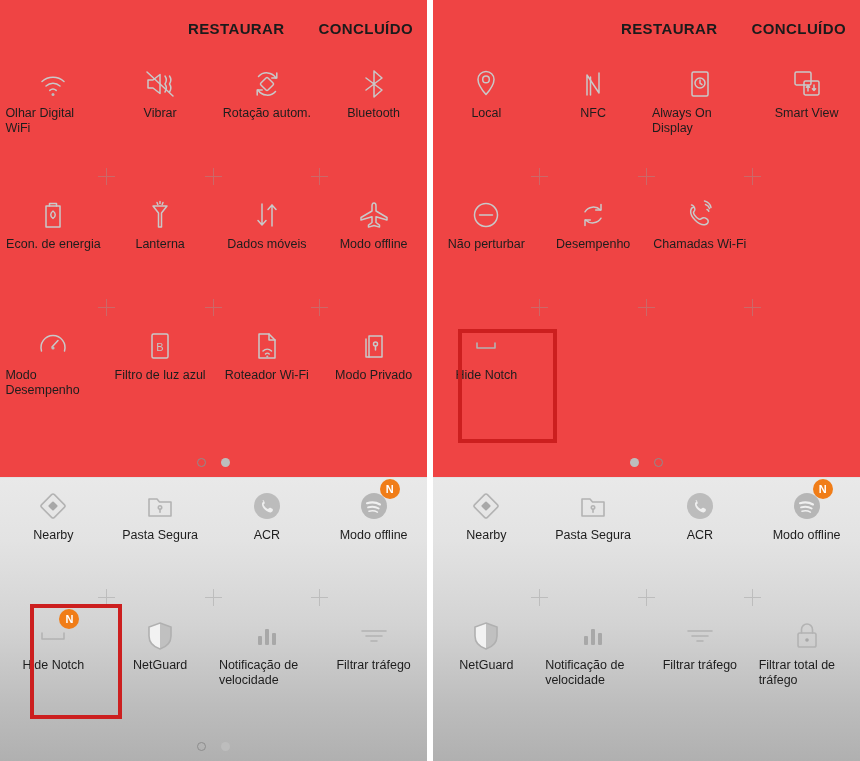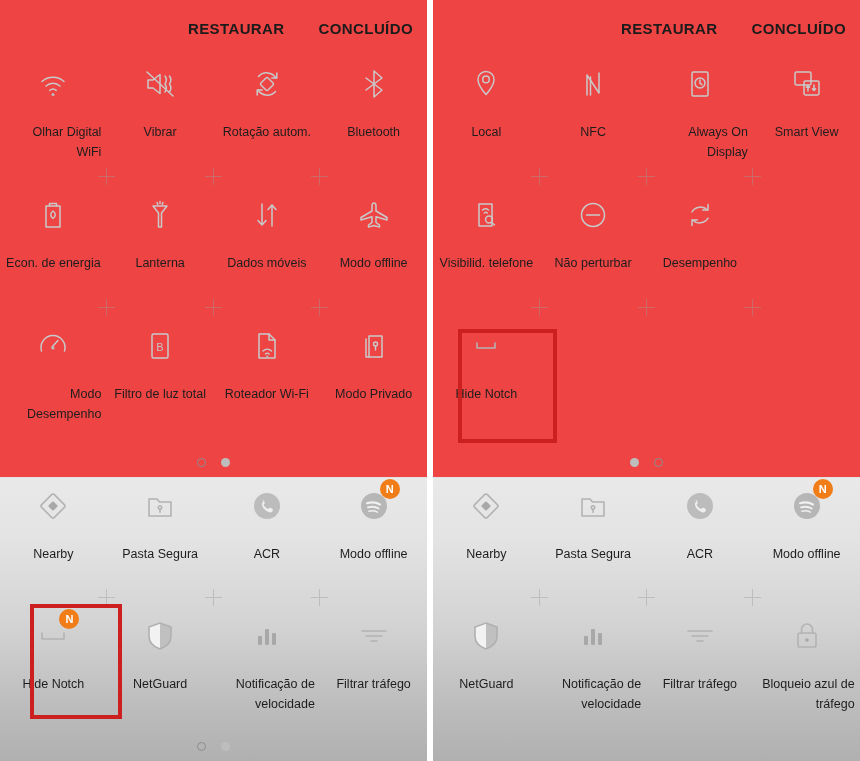--- a/index.html
+++ b/index.html
@@ -40,23 +40,22 @@
     display: flex; flex-direction: column; align-items: center;
     padding-top: 6px;
   }
   .tile-icon {
     width: 44px; height: 44px;
     display: flex; align-items: center; justify-content: center;
     position: relative;
   }
   .tile-icon svg { display: block; }
   .tile-label {
-    margin-top: 16px;
-    font-size: 12.5px; line-height: 20px;
-    color: #1d1d1d; text-align: right; max-width: 96px;
+    font-size: 12.5px; line-height: 15px;
+    color: #1d1d1d; text-align: left; max-width: 96px;
   }
   .plus-row {
     position: absolute; left: 0; right: 0; bottom: 2px;
     display: flex; pointer-events: none;
   }
   .plus-cell { width: 25%; display: flex; justify-content: center; }
   .plus-cell.blank { visibility: hidden; }
   .plus-mark {
     position: relative; transform: translateX(53px);
     width: 17px; height: 17px; opacity: .42;
@@ -247,21 +246,21 @@
             </div>
             <div class="tile-label">Modo Desempenho</div>
           </div>
           <div class="tile">
             <div class="tile-icon">
               <svg width="34" height="34" viewBox="0 0 34 34">
                 <rect class="ico-stroke" x="9" y="5" width="16" height="24" rx="1.5"></rect>
                 <text x="17" y="21.5" text-anchor="middle" font-size="11" fill="#c4c4c4" font-family="Liberation Sans, sans-serif">B</text>
               </svg>
             </div>
-            <div class="tile-label">Filtro de luz total</div>
+            <div class="tile-label">Filtro de luz azul</div>
           </div>
           <div class="tile">
             <div class="tile-icon">
               <svg width="34" height="34" viewBox="0 0 34 34">
                 <path class="ico-stroke" d="M9 5h10l6 6v18H9z"></path>
                 <path class="ico-stroke" d="M19 5v6h6"></path>
                 <path class="ico-stroke" d="M13 22c2.5-2.5 6-2.5 8.5 0M15.5 25c1.1-1.1 2.6-1.1 3.7 0"></path>
                 <circle class="ico-fill" cx="17.3" cy="27.6" r="1.1"></circle>
               </svg>
             </div>
@@ -464,45 +463,43 @@
             <div class="plus-cell blank">
                 <span class="plus-mark"></span>
               </div>
           </div>
         </div>
 
         <div class="grid-row">
           <div class="tile">
             <div class="tile-icon">
               <svg width="34" height="34" viewBox="0 0 34 34">
-                <path class="ico-stroke" d="M10 6h13v22H10z"></path>
-                <path class="ico-stroke" d="M13.5 12c2-1.5 4.2-1.5 6 0M15.3 15c1-.8 2.2-.8 3 0"></path>
-                <circle class="ico-stroke" cx="20" cy="21.5" r="3.4"></circle>
-                <path class="ico-stroke" d="M22.6 24.2l2.8 2.8"></path>
-              </svg>
-            </div>
-            <div class="tile-label">Visibilid. telefone</div>
-          </div>
-          <div class="tile">
-            <div class="tile-icon">
-              <svg width="34" height="34" viewBox="0 0 34 34">
                 <circle class="ico-stroke" cx="17" cy="17" r="11.5"></circle>
                 <path class="ico-stroke" d="M10.5 17h13"></path>
               </svg>
             </div>
             <div class="tile-label">Não perturbar</div>
           </div>
           <div class="tile">
             <div class="tile-icon">
               <svg width="34" height="34" viewBox="0 0 34 34">
                 <path class="ico-stroke" d="M24.5 12A10 10 0 0 0 9 13.8M9.5 22A10 10 0 0 0 25 20.2"></path>
                 <path class="ico-stroke" d="M25 6.5V12h-5.3M9 27.5V22h5.3"></path>
               </svg>
             </div>
             <div class="tile-label">Desempenho</div>
+          </div>
+          <div class="tile">
+            <div class="tile-icon">
+              <svg width="34" height="34" viewBox="0 0 34 34">
+                <path class="ico-stroke" d="M8.5 7c1.6 0 2.3 1 3.2 3.2.6 1.6.3 2.4-.8 3.4-.8.8-.6 1.6.5 3.2 1.3 2 2.6 3 4.2 4 1.3.8 2.1.7 2.9-.2 1.1-1.1 1.9-1.3 3.5-.7 2.2.9 3.2 1.6 3.2 3.2 0 1.8-1.4 3.4-3.5 3.7-5.8.8-14.8-8.2-14-14 .3-2.1 1.5-3.4 2.3-3.4"></path>
+                <path class="ico-stroke" d="M22.5 6.5c2 .6 3.4 2 4 4M24 11.5c.9.3 1.5.9 1.8 1.8M21.5 3c3.3.8 5.7 3.2 6.5 6.5"></path>
+              </svg>
+            </div>
+            <div class="tile-label">Chamadas Wi-Fi</div>
           </div>
           <div class="plus-row">
             <div class="plus-cell">
                 <span class="plus-mark"></span>
               </div>
             <div class="plus-cell">
                 <span class="plus-mark"></span>
               </div>
             <div class="plus-cell">
                 <span class="plus-mark"></span>
@@ -623,21 +620,21 @@
             <div class="tile-label">Filtrar tráfego</div>
           </div>
           <div class="tile">
             <div class="tile-icon">
               <svg width="34" height="34" viewBox="0 0 34 34">
                 <rect class="ico-stroke-dark" x="8" y="14" width="18" height="14" rx="1.8" stroke-width="1.9"></rect>
                 <path class="ico-stroke-dark" d="M11.5 14v-3.5a5.5 5.5 0 0 1 11 0V14" stroke-width="1.9"></path>
                 <circle class="ico-fill-dark" cx="17" cy="21" r="1.8"></circle>
               </svg>
             </div>
-            <div class="tile-label">Bloqueio azul de tráfego</div>
+            <div class="tile-label">Filtrar total de tráfego</div>
           </div>
         </div>
       </div>
     </div>
 
     <div class="highlight" style="left:25px; top:329px; width:99px; height:114px;"></div>
   </div>
 
 </div>
 

